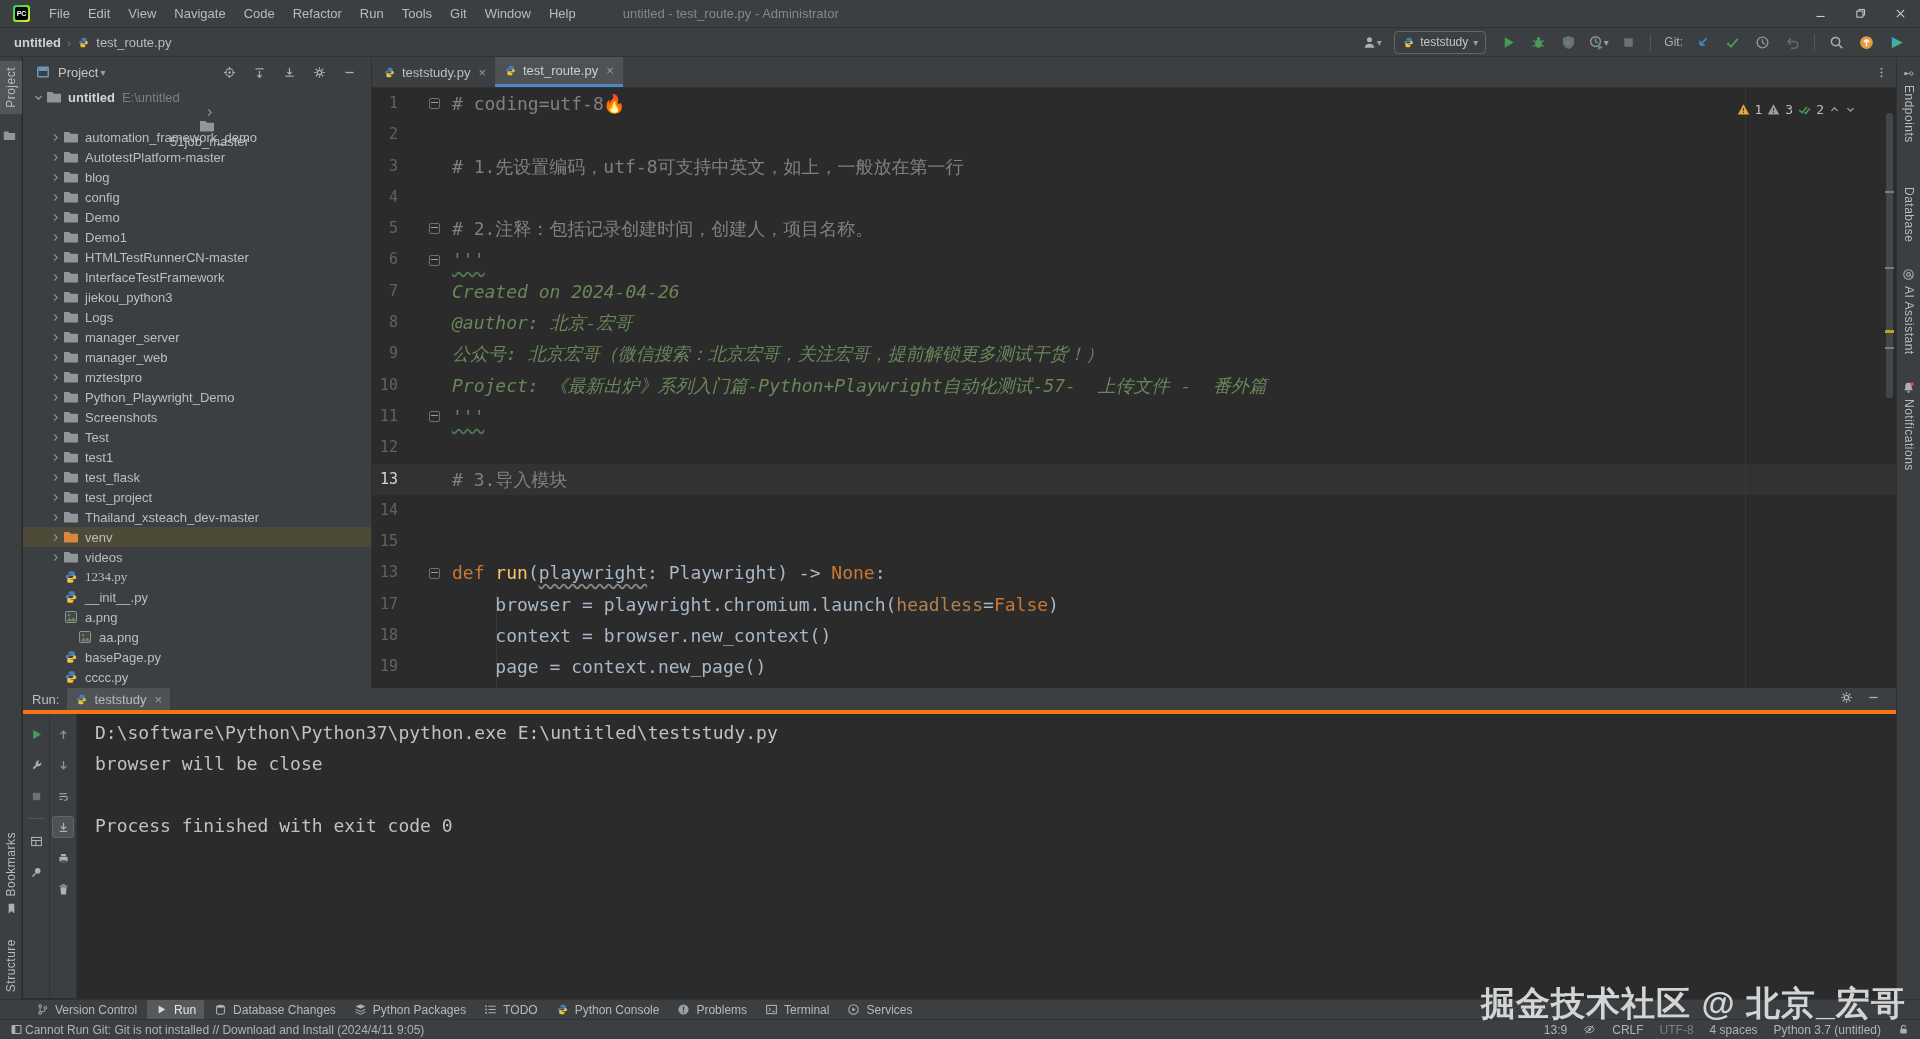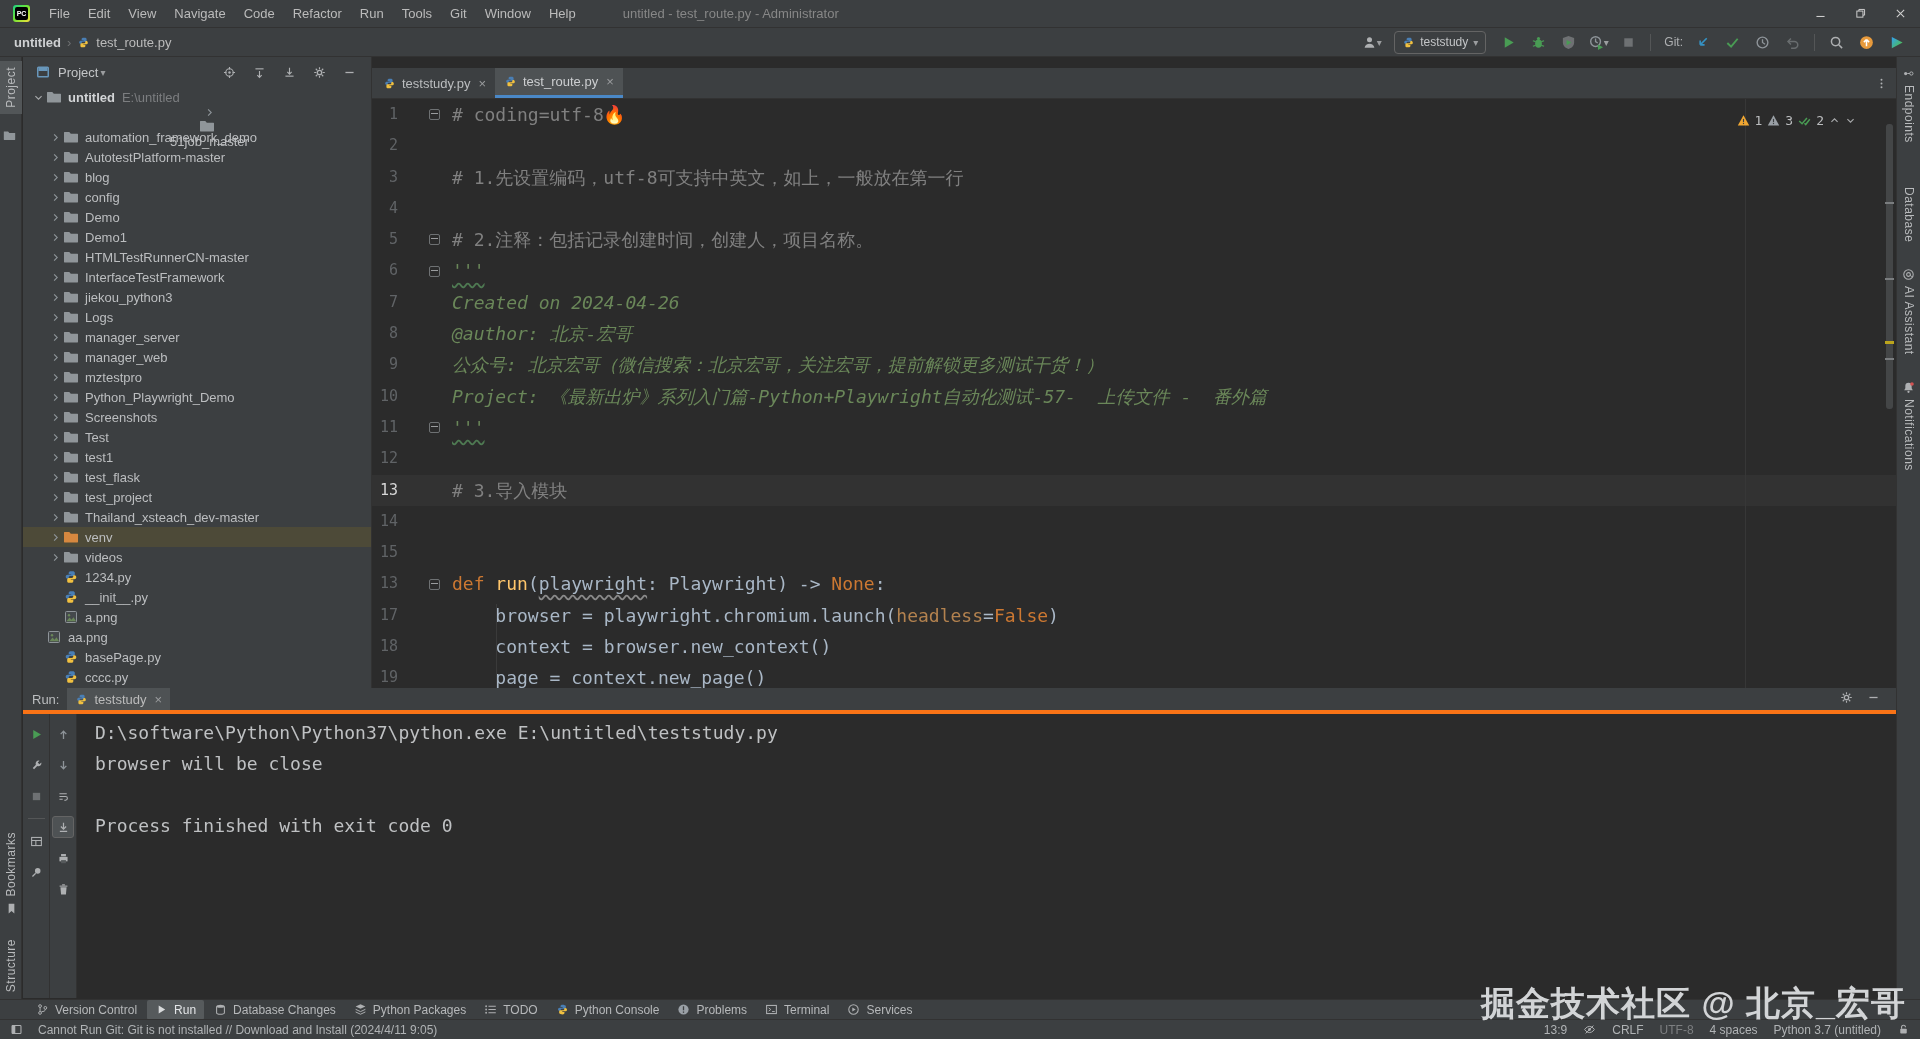--- a/index.html
+++ b/index.html
@@ -55,21 +55,21 @@
   #pp-icons{margin-left:auto;display:flex;align-items:center;gap:10px;padding-right:6px;}
   .tree-row{height:20px;display:flex;align-items:center;white-space:nowrap;}
   .tree-row.sel{background:#4d4a38;}
   .tr-chev{width:15px;display:flex;justify-content:center;flex:none;}
   .tr-icon{margin-right:6px;}
   .tr-label{color:#bcbec0;}
   .tr-label.b{font-weight:bold;color:#d3d5d7;}
   .tr-path{color:#7c7e80;margin-left:7px;}
 
   
-  #editor{position:absolute;left:372px;top:68px;width:1524px;height:631px;background:#2b2b2b;}
+  #editor{position:absolute;left:372px;top:57px;width:1524px;height:631px;background:#2b2b2b;}
   #ed-tabs{height:31px;background:#3c3f41;border-bottom:1px solid #323232;display:flex;align-items:stretch;box-sizing:border-box;padding-left:2px;}
   .ed-tab{display:flex;align-items:center;gap:6px;padding:0 9px;font-size:13px;color:#bbbdbf;box-sizing:border-box;}
   .ed-tab.active{background:#4e5254;border-bottom:3px solid #4a88c7;color:#ccced0;}
   .tab-x{color:#9a9c9e;font-size:13px;margin-left:2px;}
   #ed-tabs-more{margin-left:auto;display:flex;align-items:center;padding-right:8px;color:#9a9c9e;}
   #code{position:relative;height:600px;font-family:"DejaVu Sans Mono","Liberation Mono",monospace;
         font-size:18px;line-height:31.3px;overflow:hidden;}
   .cline{display:flex;height:31.3px;white-space:pre;align-items:center;}
   .cline.cur{background:#323232;}
   .lnum{width:26px;text-align:right;flex:none;color:#606366;font-size:15px;}
@@ -117,21 +117,21 @@
 
   
   #bottombar{position:absolute;left:0;top:999px;width:1920px;height:20px;background:#3c3f41;
              border-top:1px solid #323232;display:flex;align-items:center;box-sizing:border-box;
              font-size:12px;padding-left:28px;gap:2px;}
   .bb-item{display:flex;align-items:center;gap:6px;padding:1px 8px;height:18px;color:#b6b8ba;border-radius:2px;}
   .bb-item.active{background:#565a5c;color:#e2e4e6;}
   #statusbar{position:absolute;left:0;top:1019px;width:1920px;height:20px;background:#3c3f41;
              border-top:1px solid #323232;display:flex;align-items:center;box-sizing:border-box;
              font-size:12px;color:#b0b3b5;padding:0 10px;}
-  #status-msg{margin-left:15px;}
+  #status-msg{margin-left:2px;}
   #status-right{margin-left:auto;display:flex;align-items:center;gap:16px;}
   .dim{color:#7d7f81;}
 
   #watermark{position:absolute;right:14px;top:981px;font-size:34px;font-weight:bold;color:#d2d4d6;
              letter-spacing:1px;z-index:6;}
 </style>
 </head>
 <body>
 
 <div id="root">
@@ -761,21 +761,21 @@
               </svg>
             </span>
           </span>
           <span class="ic s16 tr-icon">
             <svg viewBox="0 0 16 16">
               <path d="M1.5 3h4.8l1.5 1.8h6.7c.3 0 .5.2.5.5V13c0 .3-.2.5-.5.5H1.5c-.3 0-.5-.2-.5-.5V3.5c0-.3.2-.5.5-.5z" fill="#90969a"></path>
             </svg>
           </span>
           <span class="tr-label">videos</span>
         </div>
-        <div class="tree-row" style="padding-left: 25px;">
+        <div class="tree-row" style="padding-left: 25px; font-family: Liberation Serif, serif;">
           <span class="tr-chev"></span>
           <span class="ic s16 tr-icon">
             <svg viewBox="0 0 16 16">
               <path d="M8 2.2c-1.5 0-2.3.7-2.3 1.6v1.4h2.5v.6H4.7c-1.2 0-2 .8-2 2s.8 2 2 2h1v-1.3c0-.9.8-1.5 1.8-1.5h2.8c.9 0 1.5-.6 1.5-1.5V3.8c0-.9-.8-1.6-2.3-1.6z" fill="#4a7fb5"></path>
               <path d="M8 13.8c1.5 0 2.3-.7 2.3-1.6v-1.4H7.8v-.6h3.5c1.2 0 2-.8 2-2s-.8-2-2-2h-1v1.3c0 .9-.8 1.5-1.8 1.5H5.7c-.9 0-1.5.6-1.5 1.5v1.7c0 .9.8 1.6 2.3 1.6z" fill="#f0c040"></path>
             </svg>
           </span>
           <span class="tr-label">1234.py</span>
         </div>
         <div class="tree-row" style="padding-left: 25px;">
@@ -792,21 +792,21 @@
           <span class="tr-chev"></span>
           <span class="ic s16 tr-icon">
             <svg viewBox="0 0 16 16">
               <rect x="2.5" y="2.5" width="11" height="11" rx="1" fill="#45494c" stroke="#8e9499"></rect>
               <circle cx="6" cy="6.3" r="1.2" fill="#6a8759"></circle>
               <path d="M3.5 12.2l3-3.6 2 2.1 2-2.4 2.5 3.9z" fill="#6a8759"></path>
             </svg>
           </span>
           <span class="tr-label">a.png</span>
         </div>
-        <div class="tree-row" style="padding-left: 8px;">
+        <div class="tree-row" style="padding-left: 39px;">
           <span class="tr-chev"></span>
           <span class="ic s16 tr-icon">
             <svg viewBox="0 0 16 16">
               <rect x="2.5" y="2.5" width="11" height="11" rx="1" fill="#45494c" stroke="#8e9499"></rect>
               <circle cx="6" cy="6.3" r="1.2" fill="#6a8759"></circle>
               <path d="M3.5 12.2l3-3.6 2 2.1 2-2.4 2.5 3.9z" fill="#6a8759"></path>
             </svg>
           </span>
           <span class="tr-label">aa.png</span>
         </div>

